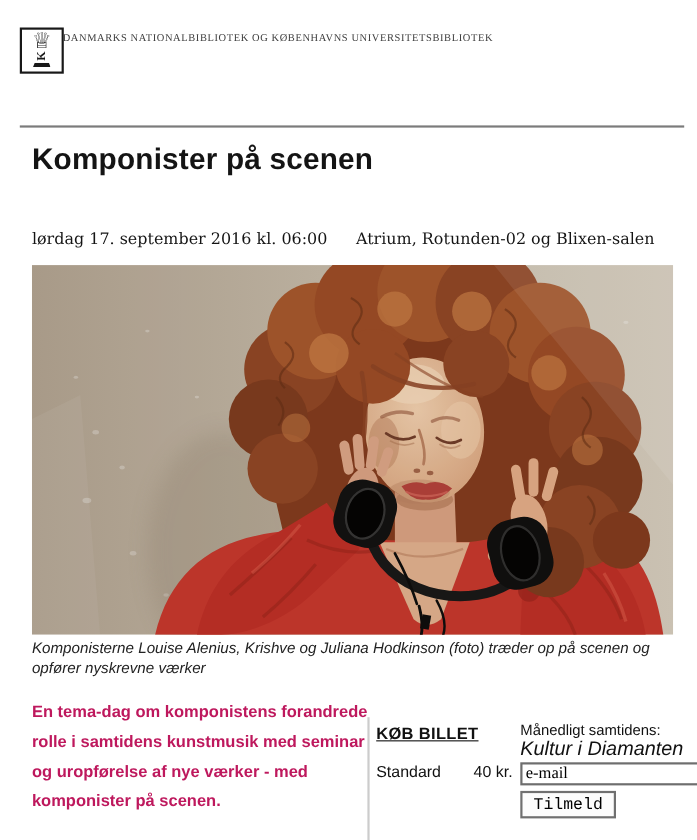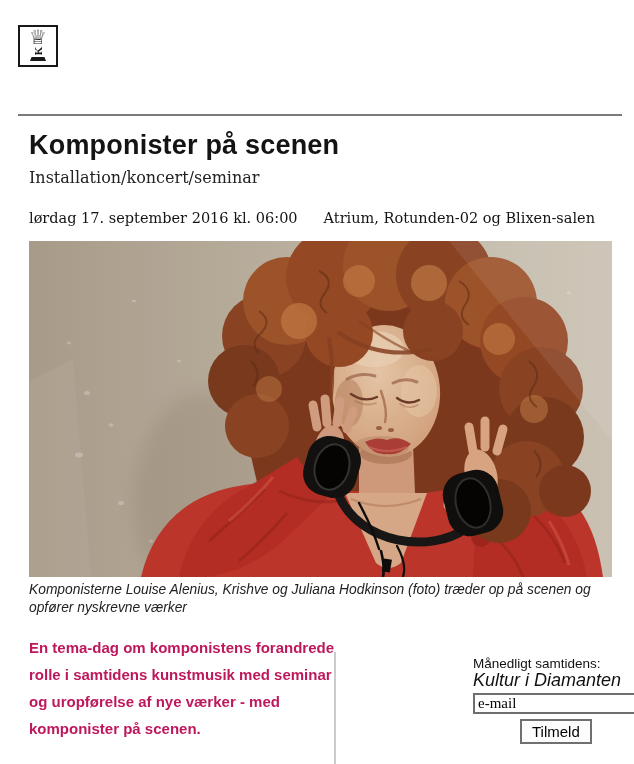--- a/index.html
+++ b/index.html
@@ -66,41 +66,40 @@
   .newsletter{position:absolute;left:473px;top:656px;width:160px;}
   .nl-label{font-size:13.5px;color:#111;line-height:16px;}
   .nl-name{font-size:18px;font-style:italic;color:#111;line-height:16px;margin-bottom:5px;}
   .nl-input{
     width:164px;height:21px;box-sizing:border-box;border:2px solid #6e6e6e;border-radius:0;
     font-family:"Liberation Serif",serif;font-size:15px;color:#000;padding:0 3px;background:#fff;
     display:block;
   }
   .nl-button{
     margin-top:5px;border:2px solid #707070;background:#fcfcfc;border-radius:0;
-    font-family:Liberation Sans, sans-serif;font-size:15px;color:#000;padding:2px 10px;cursor:pointer;
+    font-family:Liberation Mono, monospace;font-size:15px;color:#000;padding:2px 10px;cursor:pointer;
     display:inline-block;
-    margin-left:47px;
   }
 </style>
 </head>
 <body>
 
 <div class="page">
 
   <div class="logo-box">
     <span class="crown">♕</span>
     <span class="kmark">K</span>
     <span class="pedestal"></span>
   </div>
   <div class="brand">
+    <div class="brand-subtitle">DANMARKS NATIONALBIBLIOTEK OG KØBENHAVNS UNIVERSITETSBIBLIOTEK</div>
   </div>
   <div class="top-rule"></div>
 
   <h1 class="event-title" style="margin:0">Komponister på scenen</h1>
-  <div class="event-subtitle">Installation/koncert/seminar</div>
   <div class="date-row">
     <span>lørdag 17. september 2016 kl. 06:00</span><span class="loc">Atrium, Rotunden-02 og Blixen-salen</span>
   </div>
 
   <svg class="photo" viewBox="0 0 583 336" aria-hidden="true">
     <defs>
       <linearGradient id="wall" x1="0" y1="0" x2="1" y2="0">
         <stop offset="0" stop-color="#b0a290"></stop>
         <stop offset="0.45" stop-color="#c3b8a7"></stop>
         <stop offset="1" stop-color="#d4ccbd"></stop>
@@ -258,20 +257,27 @@
     <rect x="0" y="0" width="583" height="336" fill="#4a3a28" opacity="0.07"></rect>
     <polygon points="583,0 420,0 583,200" fill="#ffffff" opacity="0.08"></polygon>
   </svg>
 
   <div class="caption">Komponisterne Louise Alenius, Krishve og Juliana Hodkinson (foto) træder op på scenen og opfører nyskrevne værker</div>
 
   <div class="description">En tema-dag om komponistens forandrede rolle i samtidens kunstmusik med seminar og uropførelse af nye værker - med komponister på scenen.</div>
 
   <div class="v-divider"></div>
 
+  <div class="tickets">
+    <a class="tickets-heading">KØB BILLET</a>
+    <div class="ticket-row">
+      <span>Standard</span>
+      <span>40 kr.</span>
+    </div>
+  </div>
 
   <div class="newsletter">
     <div class="nl-label">Månedligt samtidens:</div>
     <div class="nl-name">Kultur i Diamanten</div>
     <input class="nl-input" type="text" value="e-mail" style="">
     <button class="nl-button">Tilmeld</button>
   </div>
 
 </div>
 

